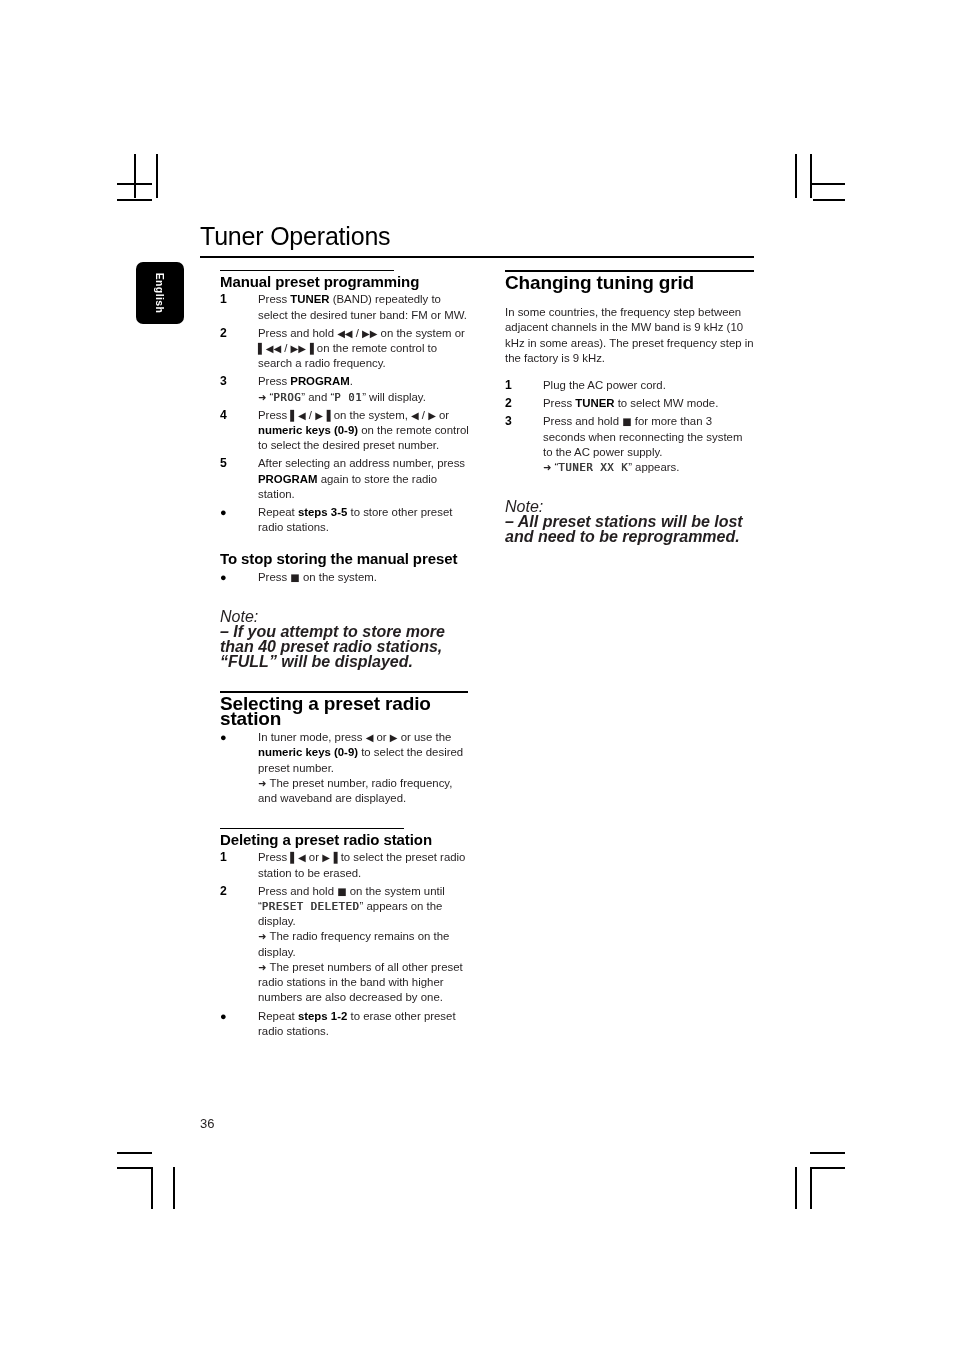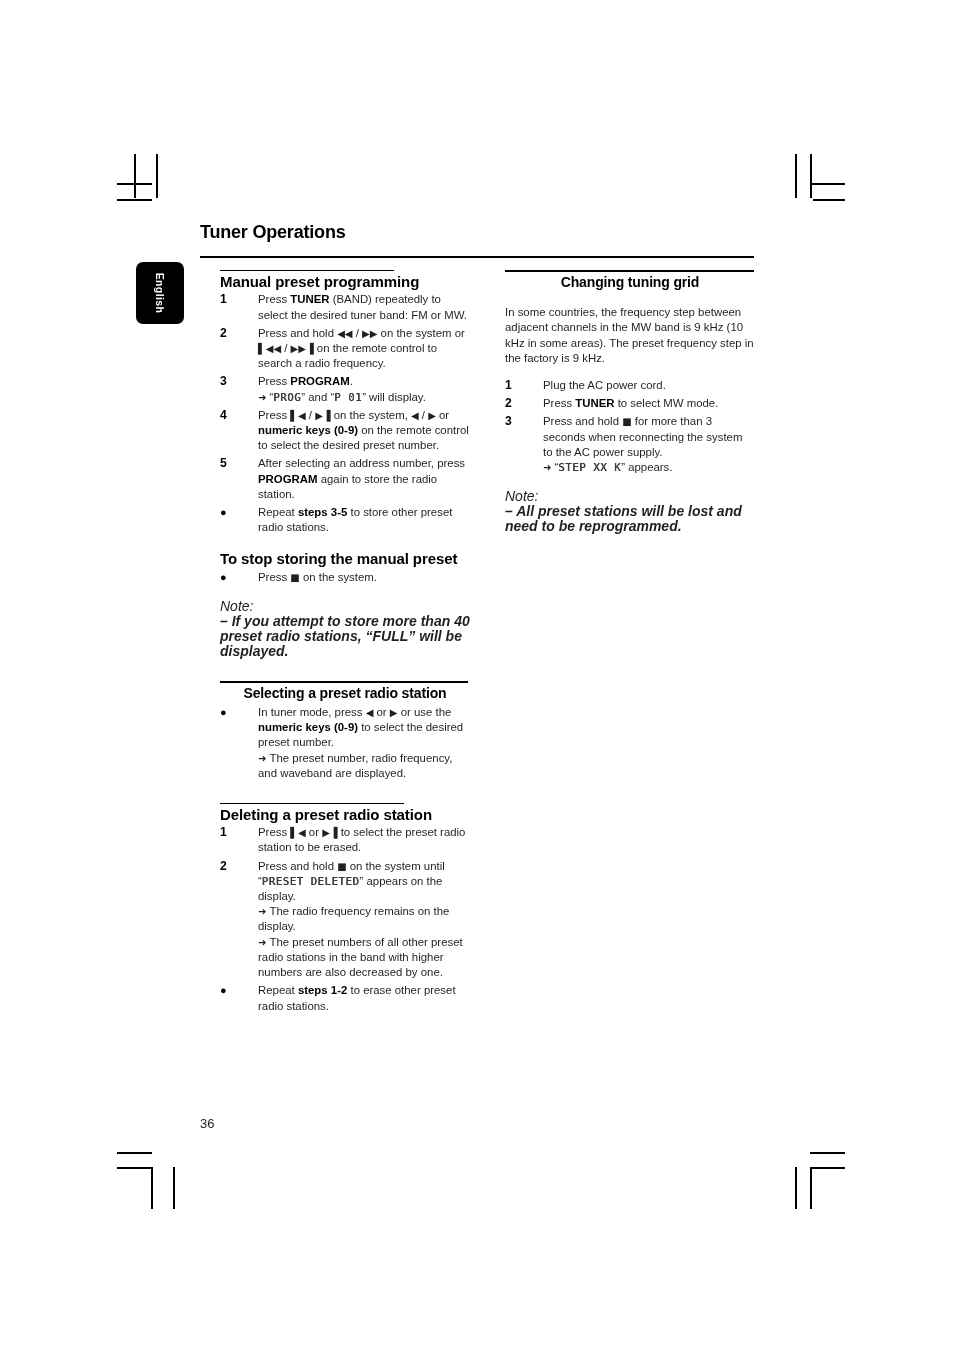--- a/index.html
+++ b/index.html
@@ -49,22 +49,22 @@
     letter-spacing: 0.4px;
     white-space: nowrap;
     font-family: "Liberation Sans", sans-serif;
   }
 
   
   .page-title {
     position: absolute;
     left: 200px;
     top: 222px;
-    font-size: 18px;
-    font-weight: bold;
+    font-size: 25px;
+    font-weight: normal;
     letter-spacing: -0.2px;
     color: #000;
   }
   .title-rule {
     position: absolute;
     left: 200px;
     top: 256px;
     width: 554px;
     height: 2.4px;
     background: #000;
@@ -87,25 +87,24 @@
 
   h3.sub {
     margin: 0 0 2px 0;
     font-size: 15px;
     font-weight: bold;
     letter-spacing: -0.1px;
     color: #000;
   }
   h2.sub-big {
     margin: 0 0 4px 0;
-    font-size: 14px;
+    font-size: 19px;
     font-weight: bold;
     letter-spacing: -0.15px;
     color: #000;
-    text-align: center;
   }
 
   
   .step {
     display: flex;
     align-items: flex-start;
     margin-top: 3px;
   }
   .step .marker {
     flex: 0 0 20px;
@@ -120,23 +119,23 @@
     font-size: 11px;
     line-height: 15.2px;
   }
   .step .body { flex: 1 1 auto; margin-left: 18px; }
 
   .plain-block { margin-top: 15px; }
 
   .arrow-line { display: block; }
 
   .note {
-    margin-top: 14px;
+    margin-top: 24px;
     font-style: italic;
-    font-size: 14px;
+    font-size: 16px;
     line-height: 15px;
   }
   .note .note-head { font-style: italic; }
   .note .note-body { font-style: italic; font-weight: bold; }
 
   .spacer-sm { height: 9px; }
   .spacer-md { height: 16px; }
   .spacer-lg { height: 22px; }
 
   
@@ -280,21 +279,21 @@
         <div class="step">
           <div class="marker">1</div>
           <div class="body"><span>Plug the AC power cord.</span></div>
         </div>
         <div class="step">
           <div class="marker">2</div>
           <div class="body"><span>Press </span><span style="font-weight: bold; color: rgb(0, 0, 0);">TUNER</span><span> to select MW mode.</span></div>
         </div>
         <div class="step">
           <div class="marker">3</div>
-          <div class="body"><span>Press and hold </span><span class="g">■</span><span> for more than 3 seconds when reconnecting the system to the AC power supply.</span><div class="arrow-line"><span class="g">➜ </span><span>“</span><span class="lcd">STEP  XX K</span><span>” appears.</span></div></div>
+          <div class="body"><span>Press and hold </span><span class="g">■</span><span> for more than 3 seconds when reconnecting the system to the AC power supply.</span><div class="arrow-line"><span class="g">➜ </span><span>“</span><span class="lcd">TUNER  XX K</span><span>” appears.</span></div></div>
         </div>
       </div>
 
     <div class="note">
       <div class="note-head">Note:</div>
       <div class="note-body">–  All preset stations will be lost and need to be reprogrammed.</div>
     </div>
 
   </div>
 

